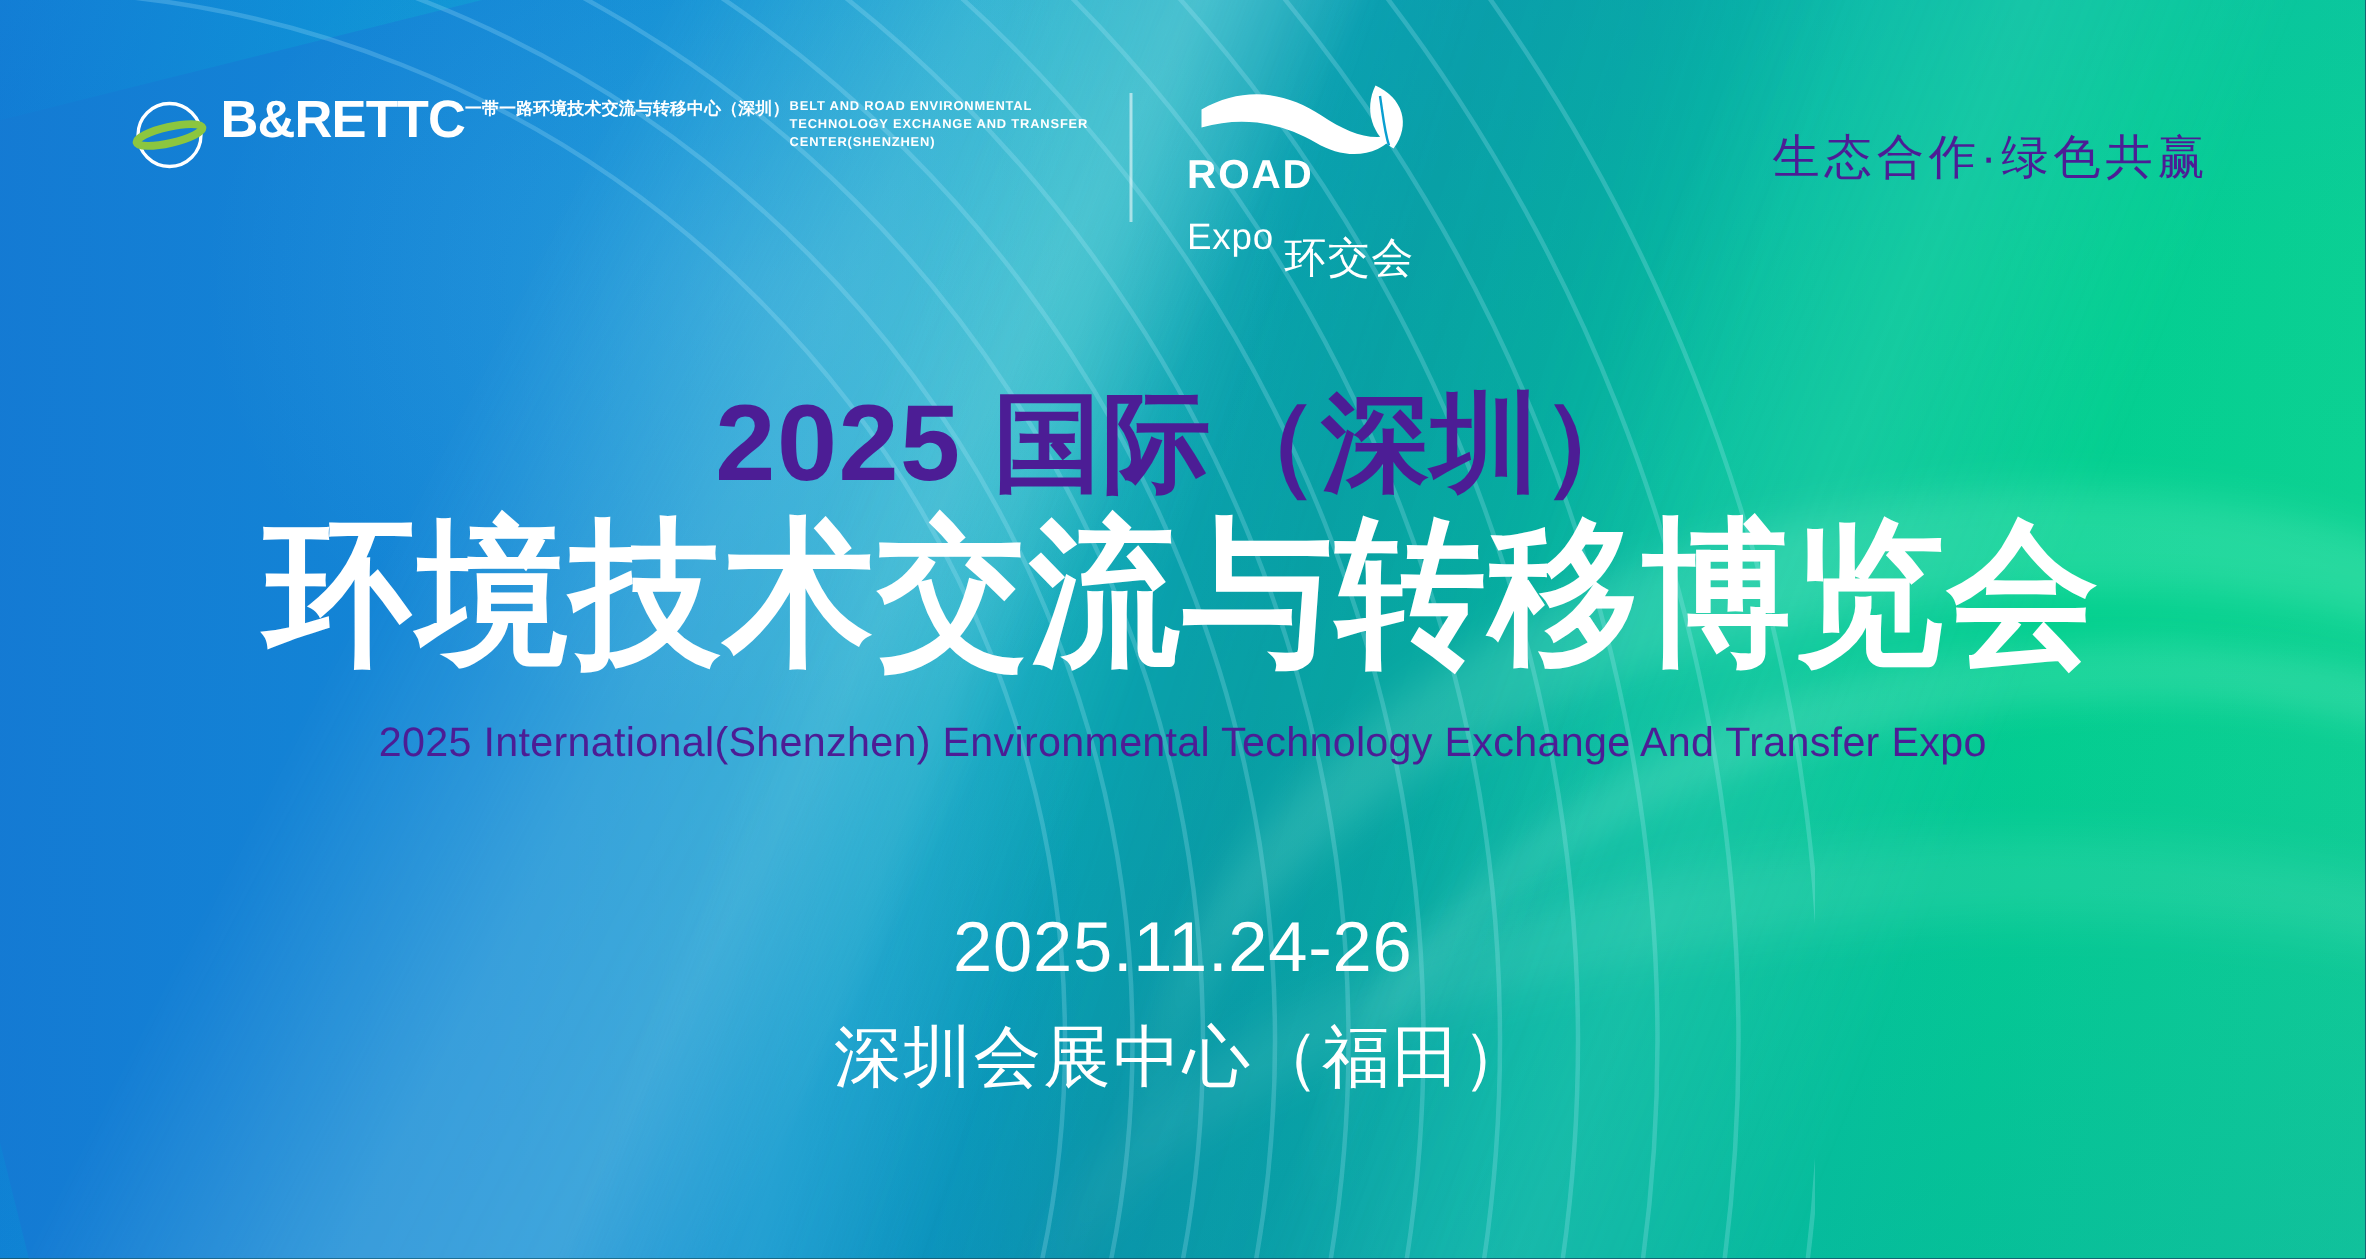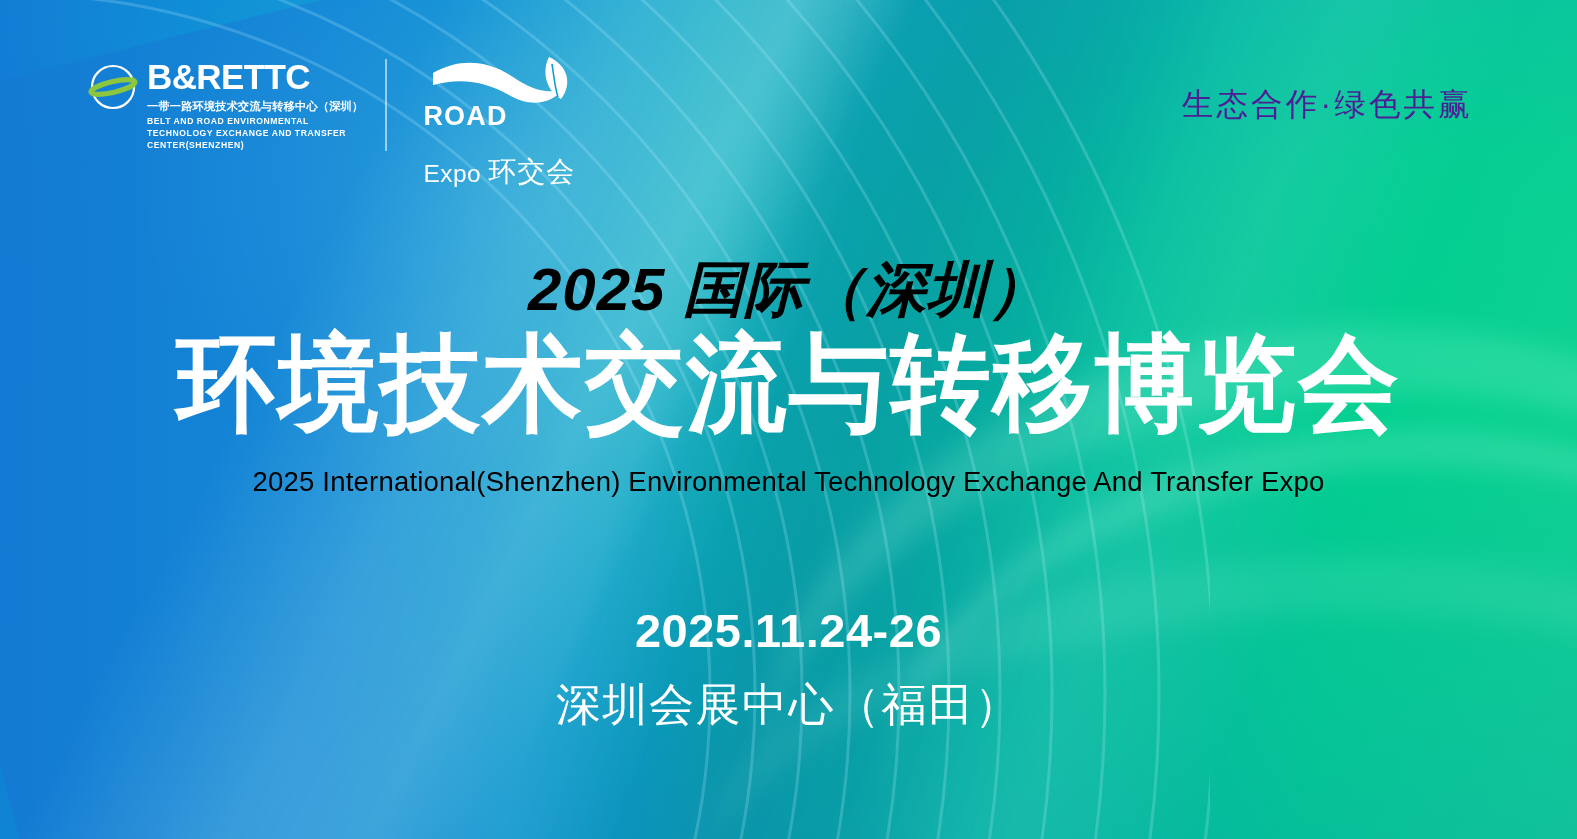--- a/index.html
+++ b/index.html
@@ -173,21 +173,21 @@
   
   .brettc {
     display: flex;
     align-items: flex-start;
     gap: 9px;
     padding-right: 22px;
     border-right: 2px solid rgba(255,255,255,0.55);
     min-height: 86px;
   }
   .globe-icon { flex: 0 0 auto; margin-top: 3px; }
-  .brettc-text { display: flex; flex-direction: column; }
+  .brettc-text { display: flex; flex-direction: row; }
   .brettc-word {
     color: #ffffff;
     font-size: 35px;
     font-weight: bold;
     letter-spacing: -0.6px;
     line-height: 1.02;
   }
   .brettc-cn {
     color: #ffffff;
     font-size: 11.2px;
@@ -228,79 +228,78 @@
     font-weight: bold;
     letter-spacing: 1.2px;
   }
   .iete-line2 {
     color: #ffffff;
     font-size: 24.5px;
     font-weight: 300;
     letter-spacing: 0.5px;
     margin-top: 2px;
     display: flex;
-    align-items: flex-end;
+    align-items: center;
     gap: 7px;
   }
   .iete-cn { font-size: 28px; font-weight: 500; letter-spacing: 1px; margin-top: 26px; }
 
   .slogan {
     color: #4c1d95;
     font-size: 31.5px;
     font-weight: 400;
     letter-spacing: 3.2px;
     white-space: nowrap;
   }
 
   
   .hero {
     position: absolute;
     left: 0; right: 0;
     top: 258px;
     text-align: center;
   }
   .title-1 {
-    color: #000000;
-    font-size: 60px;
+    color: #4c1d95;
+    font-size: 72px;
     font-weight: bold;
     letter-spacing: 1px;
     line-height: 1.07;
     white-space: nowrap;
-    font-style: italic;
   }
   .title-2 {
     color: #ffffff;
     font-size: 100px;
     font-weight: bold;
     letter-spacing: 2px;
     line-height: 1.1;
     margin-top: 6px;
     white-space: nowrap;
     transform: scaleY(1.06);
   }
   .subtitle-en {
-    color: #000000;
+    color: #4c1d95;
     font-size: 27.5px;
     font-weight: 400;
     letter-spacing: 0.2px;
     margin-top: 28px;
     white-space: nowrap;
   }
 
   
   .meta {
     position: absolute;
     left: 0; right: 0;
     top: 602px;
     text-align: center;
   }
   .meta-date {
     color: #ffffff;
     font-size: 47px;
-    font-weight: 700;
+    font-weight: 400;
     letter-spacing: 0.5px;
     line-height: 1.22;
     white-space: nowrap;
   }
   .meta-venue {
     color: #ffffff;
     font-size: 45px;
     font-weight: 400;
     letter-spacing: 1.5px;
     line-height: 1.25;

